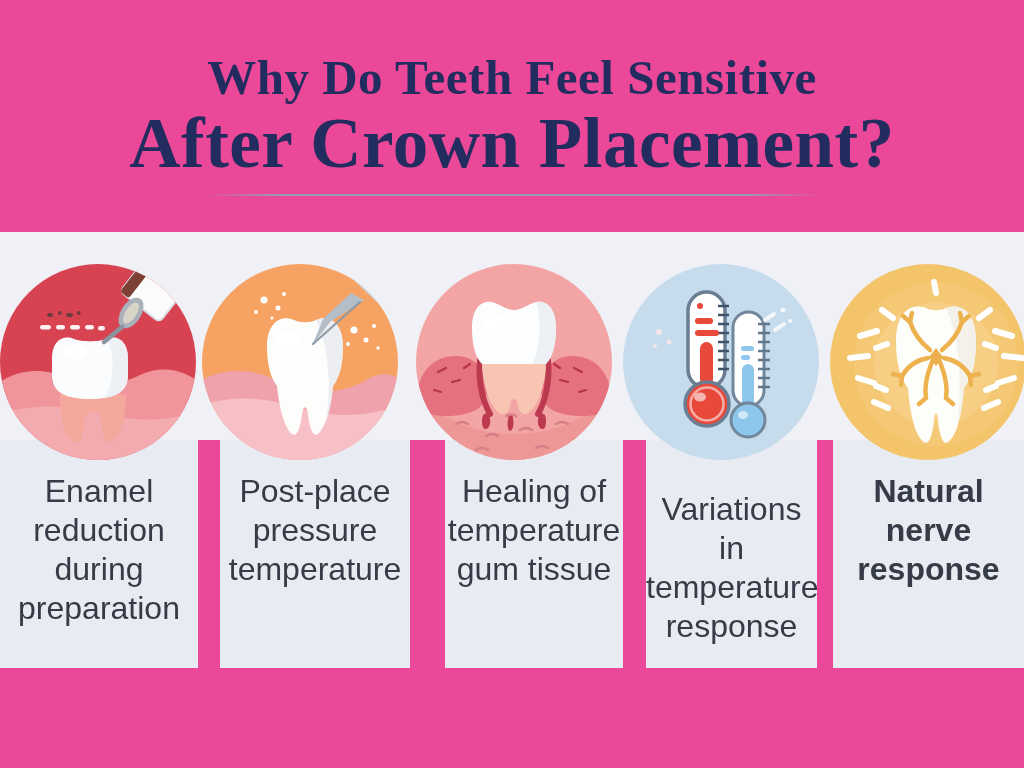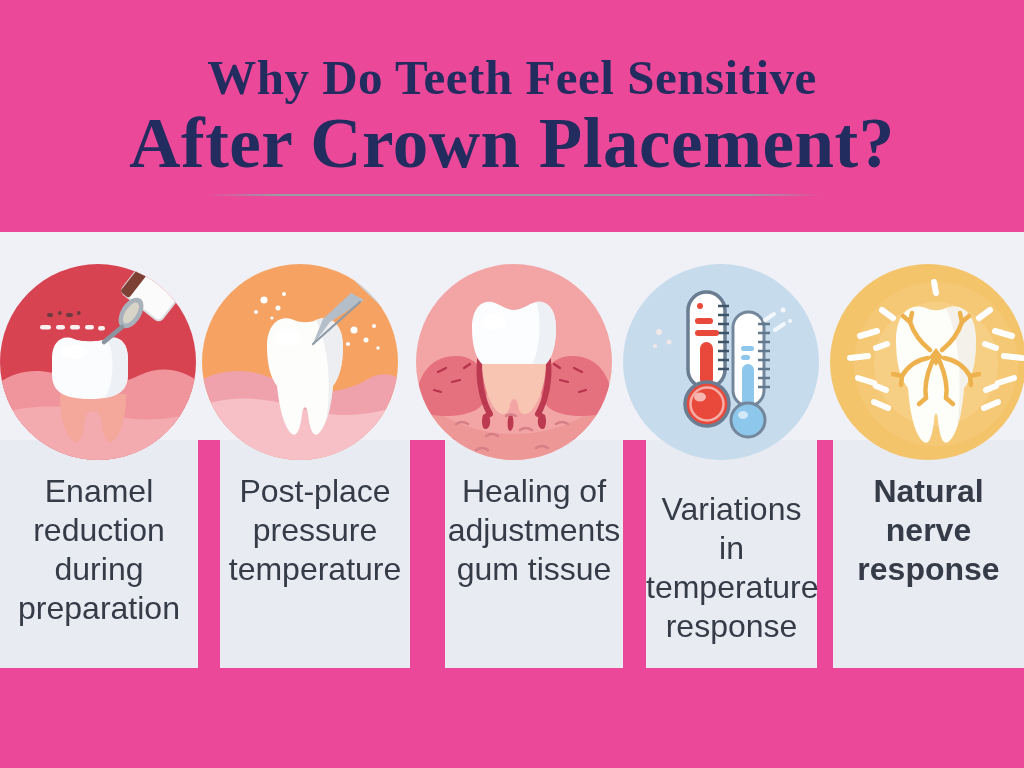--- a/index.html
+++ b/index.html
@@ -249,21 +249,21 @@
   </div>
 
   <div class="caption p1" style="color: rgb(53, 59, 71);">Enamel
 reduction
 during
 preparation</div>
   <div class="caption p2" style="color: rgb(53, 59, 71);">Post-place
 pressure
 temperature</div>
   <div class="caption p3" style="color: rgb(53, 59, 71);">Healing of
-adjustments
+temperature
 gum tissue</div>
   <div class="caption p4" style="color: rgb(53, 59, 71); margin-top: 18px;">Variations in
 temperature
 response</div>
   <div class="caption p5" style="font-weight: 700; color: rgb(53, 59, 71);">Natural
 nerve
 response</div>
 
 </div>
 

